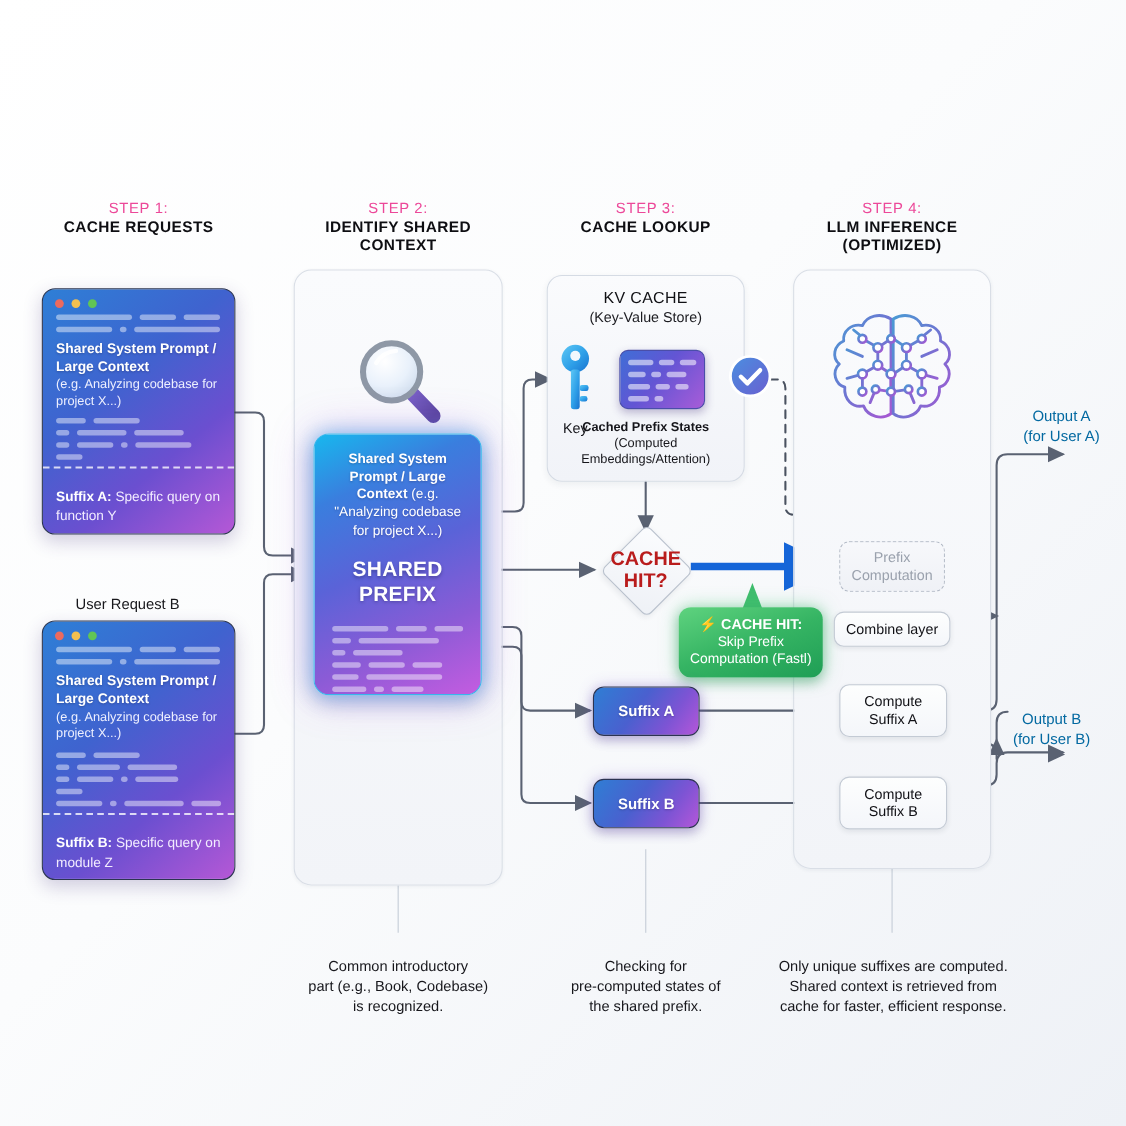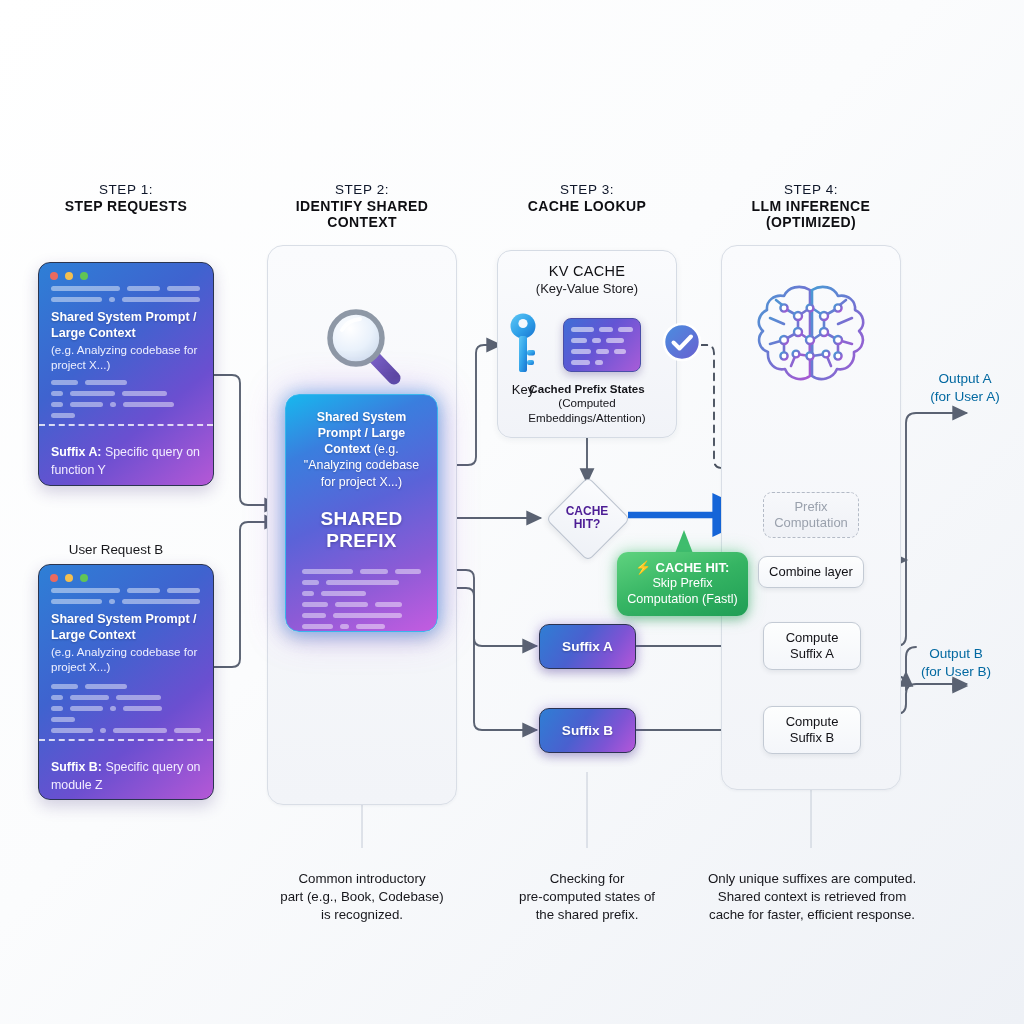--- a/index.html
+++ b/index.html
@@ -10,21 +10,21 @@
     color:#1b1b1f;
     -webkit-font-smoothing:antialiased;
   }
   #stage{position:relative;width:1024px;height:1024px;}
 
   
   .abs{position:absolute;box-sizing:border-box;}
 
   
   .step-head{text-align:center;line-height:1.18;}
-  .step-head .s-num{font-size:13.5px;letter-spacing:.6px;color:#0f172a;display:block;font-weight:400;}
+  .step-head .s-num{font-size:13.5px;letter-spacing:.6px;color:#ec4899;display:block;font-weight:400;}
   .step-head .s-title{font-size:14px;letter-spacing:.4px;color:#0e0e12;display:block;font-weight:700;}
 
   
   .panel{
     border:1px solid #d9dee6;border-radius:16px;
     background:linear-gradient(180deg,#fafbfd 0%,#f2f4f8 100%);
     box-shadow:0 1px 3px rgba(40,50,70,.05);
   }
 
   
@@ -90,21 +90,21 @@
   .diamond-wrap{width:82px;height:82px;}
   .diamond{
     width:58px;height:58px;margin:12px;
     transform:rotate(45deg);
     background:linear-gradient(150deg,#fbfcfe,#eef1f6);
     border:1px solid #b9c1cd;border-radius:6px;
     box-shadow:0 2px 6px rgba(40,50,70,.1);
   }
   .diamond-txt{
     position:absolute;inset:0;display:flex;align-items:center;justify-content:center;
-    font-size:12px;font-weight:700;line-height:1.12;text-align:center;color:#4c1d95;
+    font-size:18px;font-weight:700;line-height:1.12;text-align:center;color:#b91c1c;
   }
 
   
   .callout{
     border-radius:11px;padding:8px 10px;text-align:center;
     background:linear-gradient(160deg,#5fd37f 0%,#35b463 50%,#1f9e55 100%);
     box-shadow:0 0 16px rgba(70,200,120,.5),0 4px 10px rgba(20,110,60,.3);
     color:#fff;
   }
   .callout .l1{font-size:13px;font-weight:700;line-height:1.25;}
@@ -210,21 +210,21 @@
 
     <g stroke="#c9d0da" stroke-width="1.3" opacity=".85">
       <line x1="362" y1="805" x2="362" y2="848"></line>
       <line x1="587" y1="772" x2="587" y2="848"></line>
       <line x1="811" y1="790" x2="811" y2="848"></line>
     </g>
   </svg>
 
   <div class="abs step-head" style="left:26px;top:182px;width:200px;">
     <span class="s-num">STEP 1:</span>
-    <span class="s-title">STEP REQUESTS</span>
+    <span class="s-title">CACHE REQUESTS</span>
   </div>
   <div class="abs step-head" style="left:272px;top:182px;width:180px;">
     <span class="s-num">STEP 2:</span>
     <span class="s-title">IDENTIFY SHARED CONTEXT</span>
   </div>
   <div class="abs step-head" style="left:497px;top:182px;width:180px;">
     <span class="s-num">STEP 3:</span>
     <span class="s-title">CACHE LOOKUP</span>
   </div>
   <div class="abs step-head" style="left:721px;top:182px;width:180px;">

